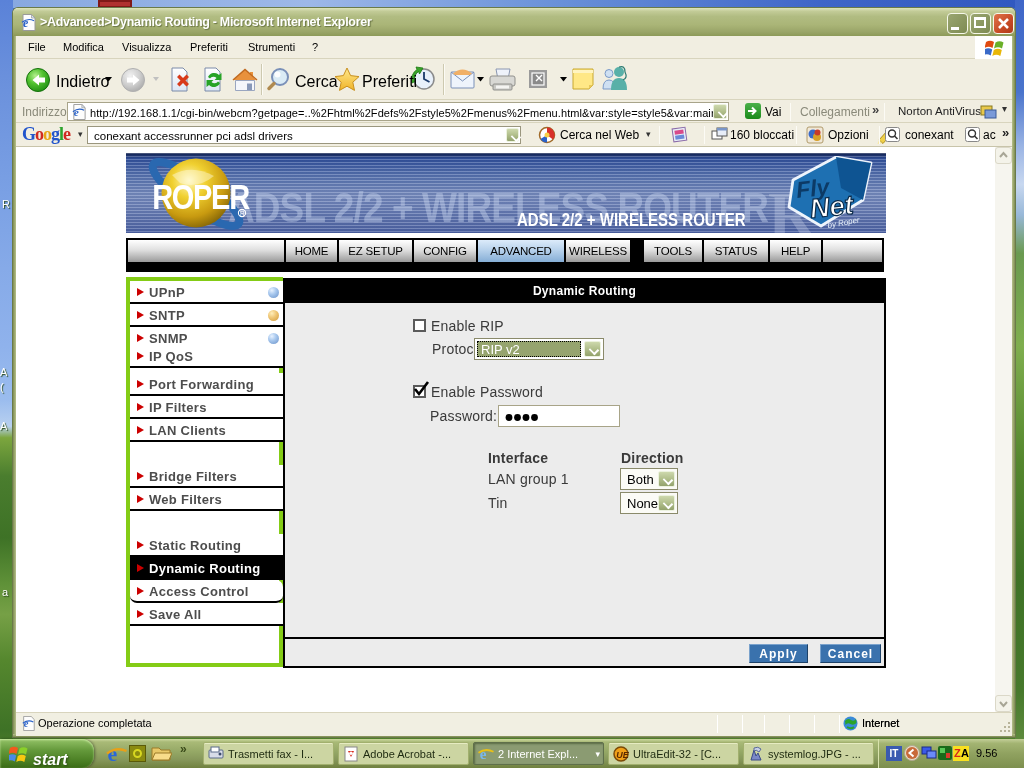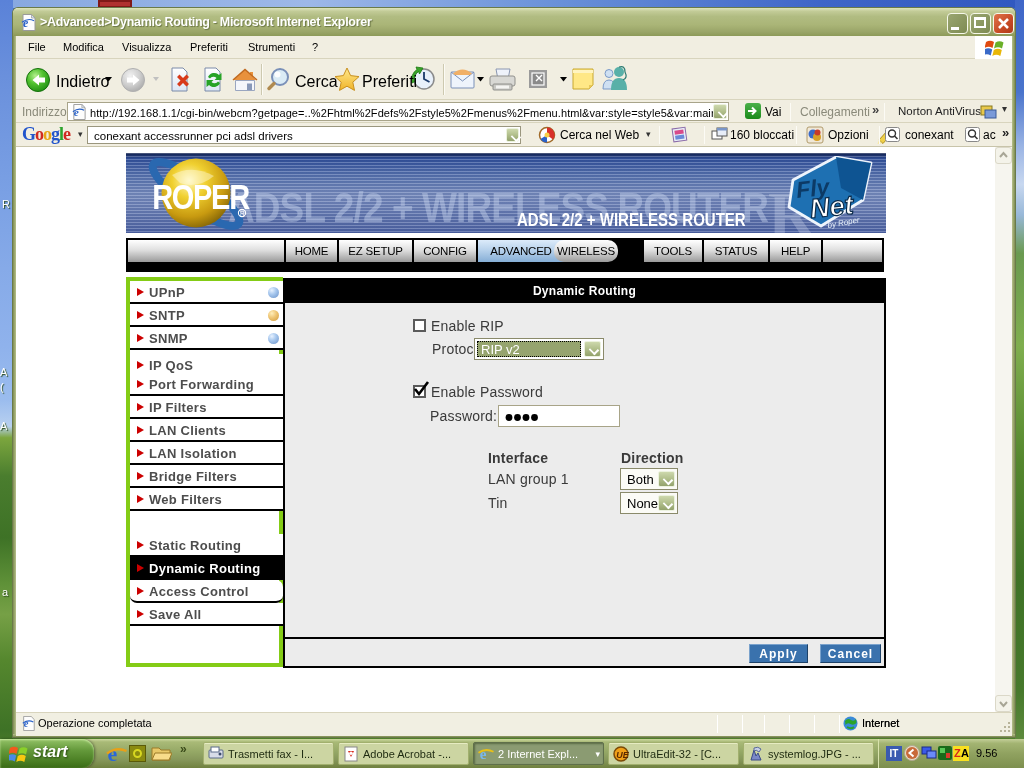--- a/index.html
+++ b/index.html
@@ -75,21 +75,21 @@
 .dirsel { position:absolute; width:58px; height:22px; background:#fbfbf6; border:1px solid #8a8a6a; }
 .dirsel span { position:absolute; left:6px; top:3px; font-size:13px; color:#000; }
 .selbtn { position:absolute; top:2px; width:17px; height:16px; background:linear-gradient(#cdd8ac 0%, #aebc88 55%, #93a26c 100%); border:1px solid #ecf2de; border-radius:2px; }
 .selbtn:after { content:""; position:absolute; left:4.5px; top:3.5px; width:6px; height:6px; border-right:2.2px solid #fff; border-bottom:2.2px solid #fff; transform:rotate(45deg) scaleY(0.85); }
 
 #taskbar { position:absolute; left:0; top:739px; width:1024px; height:29px;
   background:linear-gradient(#cdd8a0 0%, #a9ba77 10%, #94a765 45%, #87985b 70%, #70813f 100%); }
 #startbtn { position:absolute; left:0; top:0; width:94px; height:29px; border-radius:0 12px 12px 0;
   background:linear-gradient(#93c267 0%, #63983a 40%, #487c21 80%, #3a6b16 100%);
   box-shadow:inset 0 1px 2px #c8e8a0, 1px 0 3px rgba(0,0,0,0.4); }
-#starttxt { position:absolute; left:33px; top:4px; color:#fff; font-size:16px; font-weight:bold; font-style:italic; text-shadow:1px 1px 2px #2a4a10;text-align:right; }
+#starttxt { position:absolute; left:33px; top:12px; color:#fff; font-size:16px; font-weight:bold; font-style:italic; text-shadow:1px 1px 2px #2a4a10;text-align:right; }
 .taskbtn { top:3px; width:131px; height:23px; background:#ccd5a2; border:1px solid #a2b06e; border-radius:2px; font-size:11px; color:#1e2a10; box-shadow:inset 0 1px 0 #e6ecc2; }
 .taskbtn .ti { position:absolute; left:4px; top:3px; width:16px; height:16px; }
 .taskbtn .tt { position:absolute; left:24px; top:5px; white-space:nowrap; overflow:hidden; width:100px; }
 #tbpressed { background:#8b9b72; border:1px solid #5f6f4a; box-shadow:inset 1px 1px 2px #5a6a45; color:#fff; }
 #tray { position:absolute; left:878px; top:0px; width:146px; height:29px; background:linear-gradient(#c4cf99 0%, #a3b472 15%, #90a260 50%, #7d8f4e 100%); border-left:1px solid #d8e2ac; }
 </style>
 </head>
 <body>
 <div id="desktop">
 
@@ -351,21 +351,21 @@
               <text x="27" y="62" font-size="27" font-weight="bold" font-style="italic" fill="#ffffff" stroke="#0a2a4a" stroke-width="1.2" font-family="'Liberation Sans',sans-serif" transform="rotate(-6 27 62)">Net</text>
               <text x="44" y="72" font-size="8" font-style="italic" fill="#e8f0fa" transform="rotate(-10 44 72)">by Roper</text>
             </svg>
           </div>
           <div id="nav">
             <div class="abs navcell" style="left:2px;width:156px;"></div>
             <div class="abs navcell" style="left:160px;width:51px;">HOME</div>
             <div class="abs navcell" style="left:213px;width:73px;">EZ SETUP</div>
             <div class="abs navcell" style="left:288px;width:62px;">CONFIG</div>
             <div class="abs navcell" id="adv" style="left:352px;width:86px;">ADVANCED</div>
-            <div class="abs navcell" style="left:428px;width:64px;border-radius:10px;">WIRELESS</div>
+            <div class="abs navcell" style="left:440px;width:64px;">WIRELESS</div>
             <div class="abs navcell" style="left:518px;width:58px;">TOOLS</div>
             <div class="abs navcell" style="left:578px;width:64px;">STATUS</div>
             <div class="abs navcell" style="left:644px;width:51px;">HELP</div>
             <div class="abs navcell" style="left:697px;width:59px;"></div>
           </div>
           <div id="sidebar">
             <div class="srow" style="top:0px;">
                 <span class="arr"></span>
                 <span class="t">UPnP</span>
                 <span class="ball ballblue"></span>
@@ -373,39 +373,35 @@
             <div class="srow" style="top:23px;">
                 <span class="arr"></span>
                 <span class="t">SNTP</span>
                 <span class="ball ballorange"></span>
               </div>
             <div class="srow" style="top:46px;">
                 <span class="arr"></span>
                 <span class="t">SNMP</span>
                 <span class="ball ballblue"></span>
               </div>
-            <div class="srow" style="top:73px;text-align:right;">
+            <div class="srow" style="top:64px;text-align:right;">
                 <span class="arr"></span>
                 <span class="t">IP QoS</span>
               </div>
             <div class="srow" style="top:92px;">
                 <span class="arr"></span>
                 <span class="t">Port Forwarding</span>
               </div>
             <div class="srow" style="top:115px;">
                 <span class="arr"></span>
                 <span class="t">IP Filters</span>
               </div>
             <div class="srow" style="top:138px;">
                 <span class="arr"></span>
                 <span class="t">LAN Clients</span>
-              </div>
-            <div class="srow" style="top:161px;">
-                <span class="arr"></span>
-                <span class="t">LAN Isolation</span>
               </div>
             <div class="srow" style="top:184px;">
                 <span class="arr"></span>
                 <span class="t">Bridge Filters</span>
               </div>
             <div class="srow" style="top:207px;">
                 <span class="arr"></span>
                 <span class="t">Web Filters</span>
               </div>
             <div class="srow" style="top:253px;">

